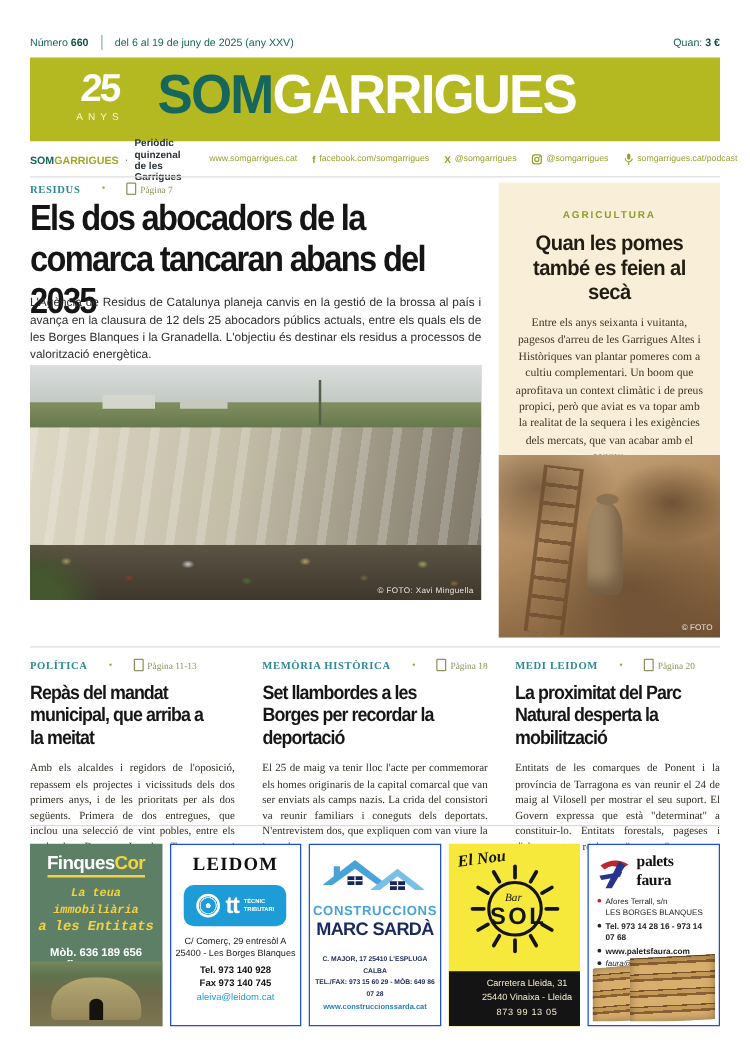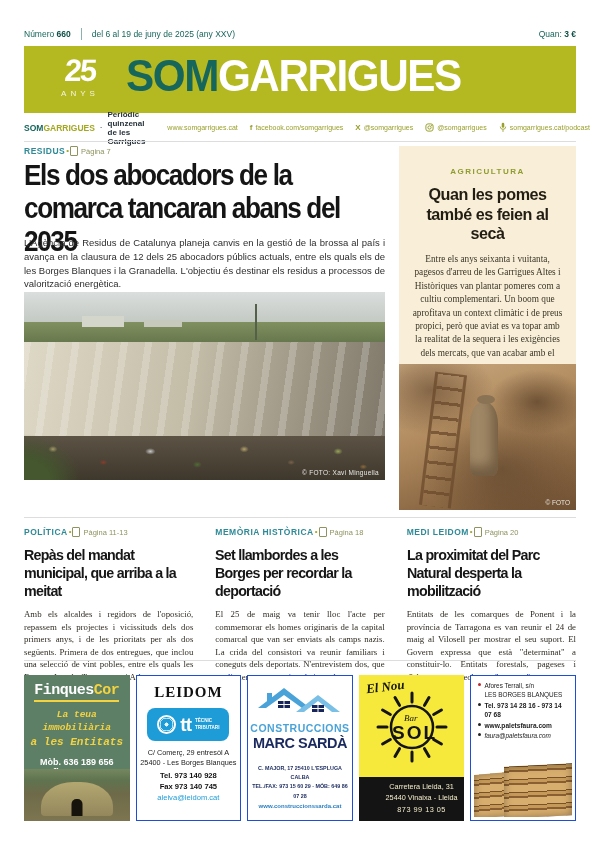--- a/index.html
+++ b/index.html
@@ -34,21 +34,21 @@
   .ib-tag{font-weight:bold;color:#28333b;}
   .ib-div{width:1px;height:12px;background:#ccc;margin:0 11px;}
   .ib-links{display:flex;align-items:center;gap:12px;flex:1;justify-content:space-between;}
   .ib-link{display:flex;align-items:center;gap:3px;color:#9aa02c;font-size:7px;white-space:nowrap;}
   .glyph-ico{font-weight:bold;font-size:8px;line-height:1;color:#9aa02c;}
   .svg-ico{display:inline-block;}
 
   .hr{position:absolute;left:24px;right:24px;height:1px;background:#ddd;}
 
   
-  .kicker{display:flex;align-items:flex-start;gap:1px;font-size:8.5px;white-space:nowrap;}
+  .kicker{display:flex;align-items:flex-start;gap:17px;font-size:8.5px;white-space:nowrap;font-family:Liberation Serif, serif;}
   .kicker .sec{color:#2e8a97;font-weight:bold;letter-spacing:.5px;}
   .kicker .dot{color:#a3a821;font-size:8px;}
   .pref{color:#8f935f;font-size:7.5px;display:flex;align-items:center;gap:3px;}
   .page-ico{width:6px;height:8px;border:1px solid #8f935f;border-radius:1px;display:inline-block;}
 
   
   .lead-kicker{position:absolute;left:24px;top:146px;}
   .headline{position:absolute;left:24px;top:159px;width:392px;font-size:29px;line-height:1.13;
             font-weight:bold;color:#151515;letter-spacing:-1.5px;transform:scaleX(.9);
             transform-origin:left top;}
@@ -115,21 +115,21 @@
                text-align:justify;color:#322d24;}
 
   
   .ads{position:absolute;left:24px;right:24px;top:675px;height:146px;display:grid;
        grid-template-columns:repeat(5,1fr);column-gap:6px;}
   .ad{position:relative;overflow:hidden;border:1px solid #1d4ed8;background:#fff;box-sizing:border-box;}
 
   
   .ad-fc{background:#5d7f66;border:none;color:#fff;text-align:center;}
   .fc-logo{margin-top:7px;font-size:15px;font-weight:bold;letter-spacing:-.5px;
-           display:inline-block;border-bottom:2px solid #f5d33f;padding-bottom:1px;font-family:Liberation Mono, monospace;}
+           display:inline-block;border-bottom:2px solid #f5d33f;padding-bottom:1px;}
   .fc-logo .c{color:#f5d33f;}
   .fc-tag{margin-top:7px;font-family:Liberation Mono, monospace;font-style:italic;font-weight:bold;
           color:#f2d243;font-size:9.5px;line-height:1.35;}
   .fc-tag .t2{font-size:11px;}
   .fc-phone{margin-top:8px;font-size:9px;font-weight:bold;}
   .fc-web{font-size:10px;font-weight:bold;}
   .fc-mail{font-size:7px;color:#e8e8d8;}
   .fc-photo{position:absolute;left:0;right:0;bottom:0;height:52px;
     background:linear-gradient(#74875f,#5f7350 22%,#6e6a49 48%,#7d7550 100%);}
   .fc-hut{position:absolute;left:50%;transform:translateX(-50%);bottom:5px;width:72px;height:34px;
@@ -420,20 +420,28 @@
         <text x="17" y="49" font-size="19" font-weight="bold" letter-spacing="2" fill="#141414">SOL</text>
       </svg>
       <div class="bs-strip">
         <div>Carretera Lleida, 31</div>
         <div>25440 Vinaixa - Lleida</div>
         <div class="ph">873 99 13 05</div>
       </div>
     </div>
 
     <div class="ad ad-pf">
+      <div class="pf-logo-row">
+        <svg width="30" height="26" viewBox="0 0 36 30">
+          <path d="M4 7 Q18 -2 31 6 L24 11 Q16 4 8 11 Z" fill="#c0272d"></path>
+          <path d="M22 3 L9 29 L15 29 L28 7 Z" fill="#27348b"></path>
+          <path d="M3 17 L25 13 L23 18 L5 21 Z" fill="#27348b"></path>
+        </svg>
+        <span class="pf-name">palets faura</span>
+      </div>
       <div class="pf-lines">
         <div class="pf-line">
             <span class="bullet red"></span>
           <span><span>Afores Terrall, s/n</span><br>
           <span>LES BORGES BLANQUES</span></span>
           </div>
         <div class="pf-line">
             <span class="bullet"></span>
           <b>Tel. 973 14 28 16 - 973 14 07 68</b>
           </div>

